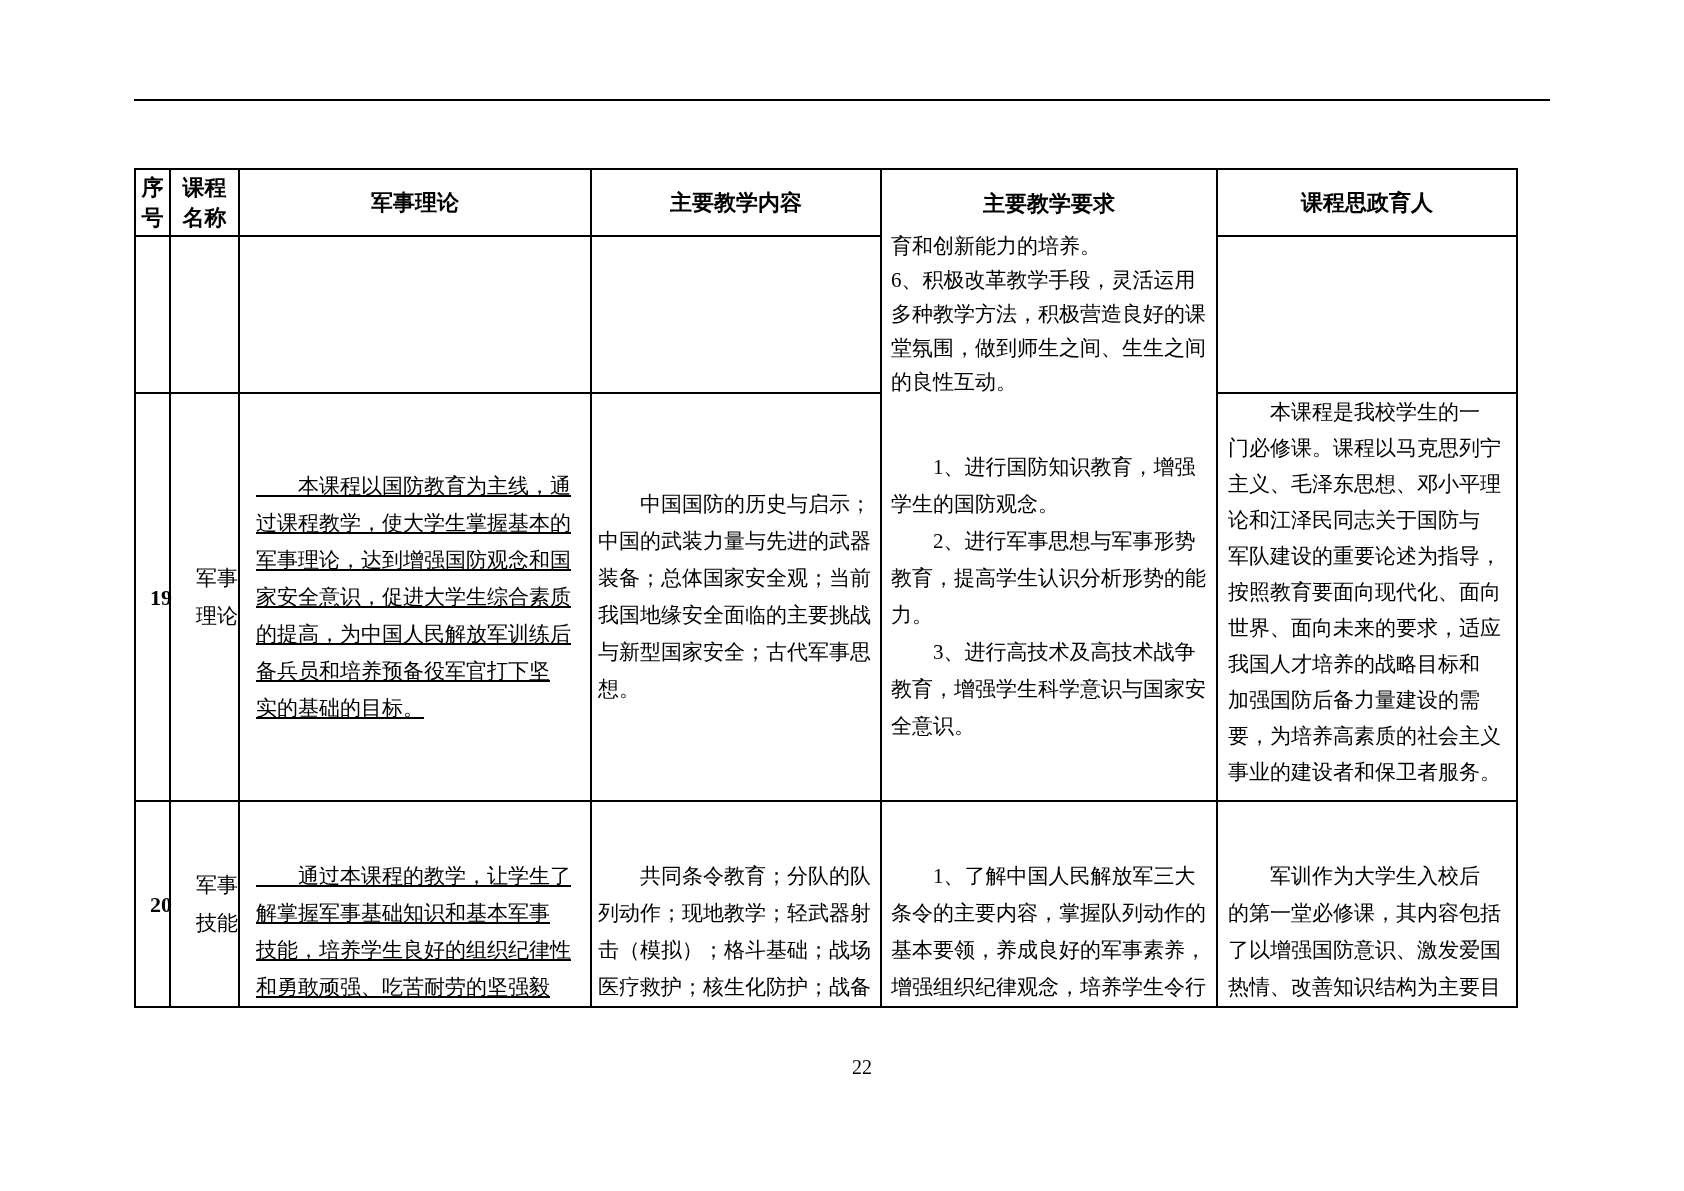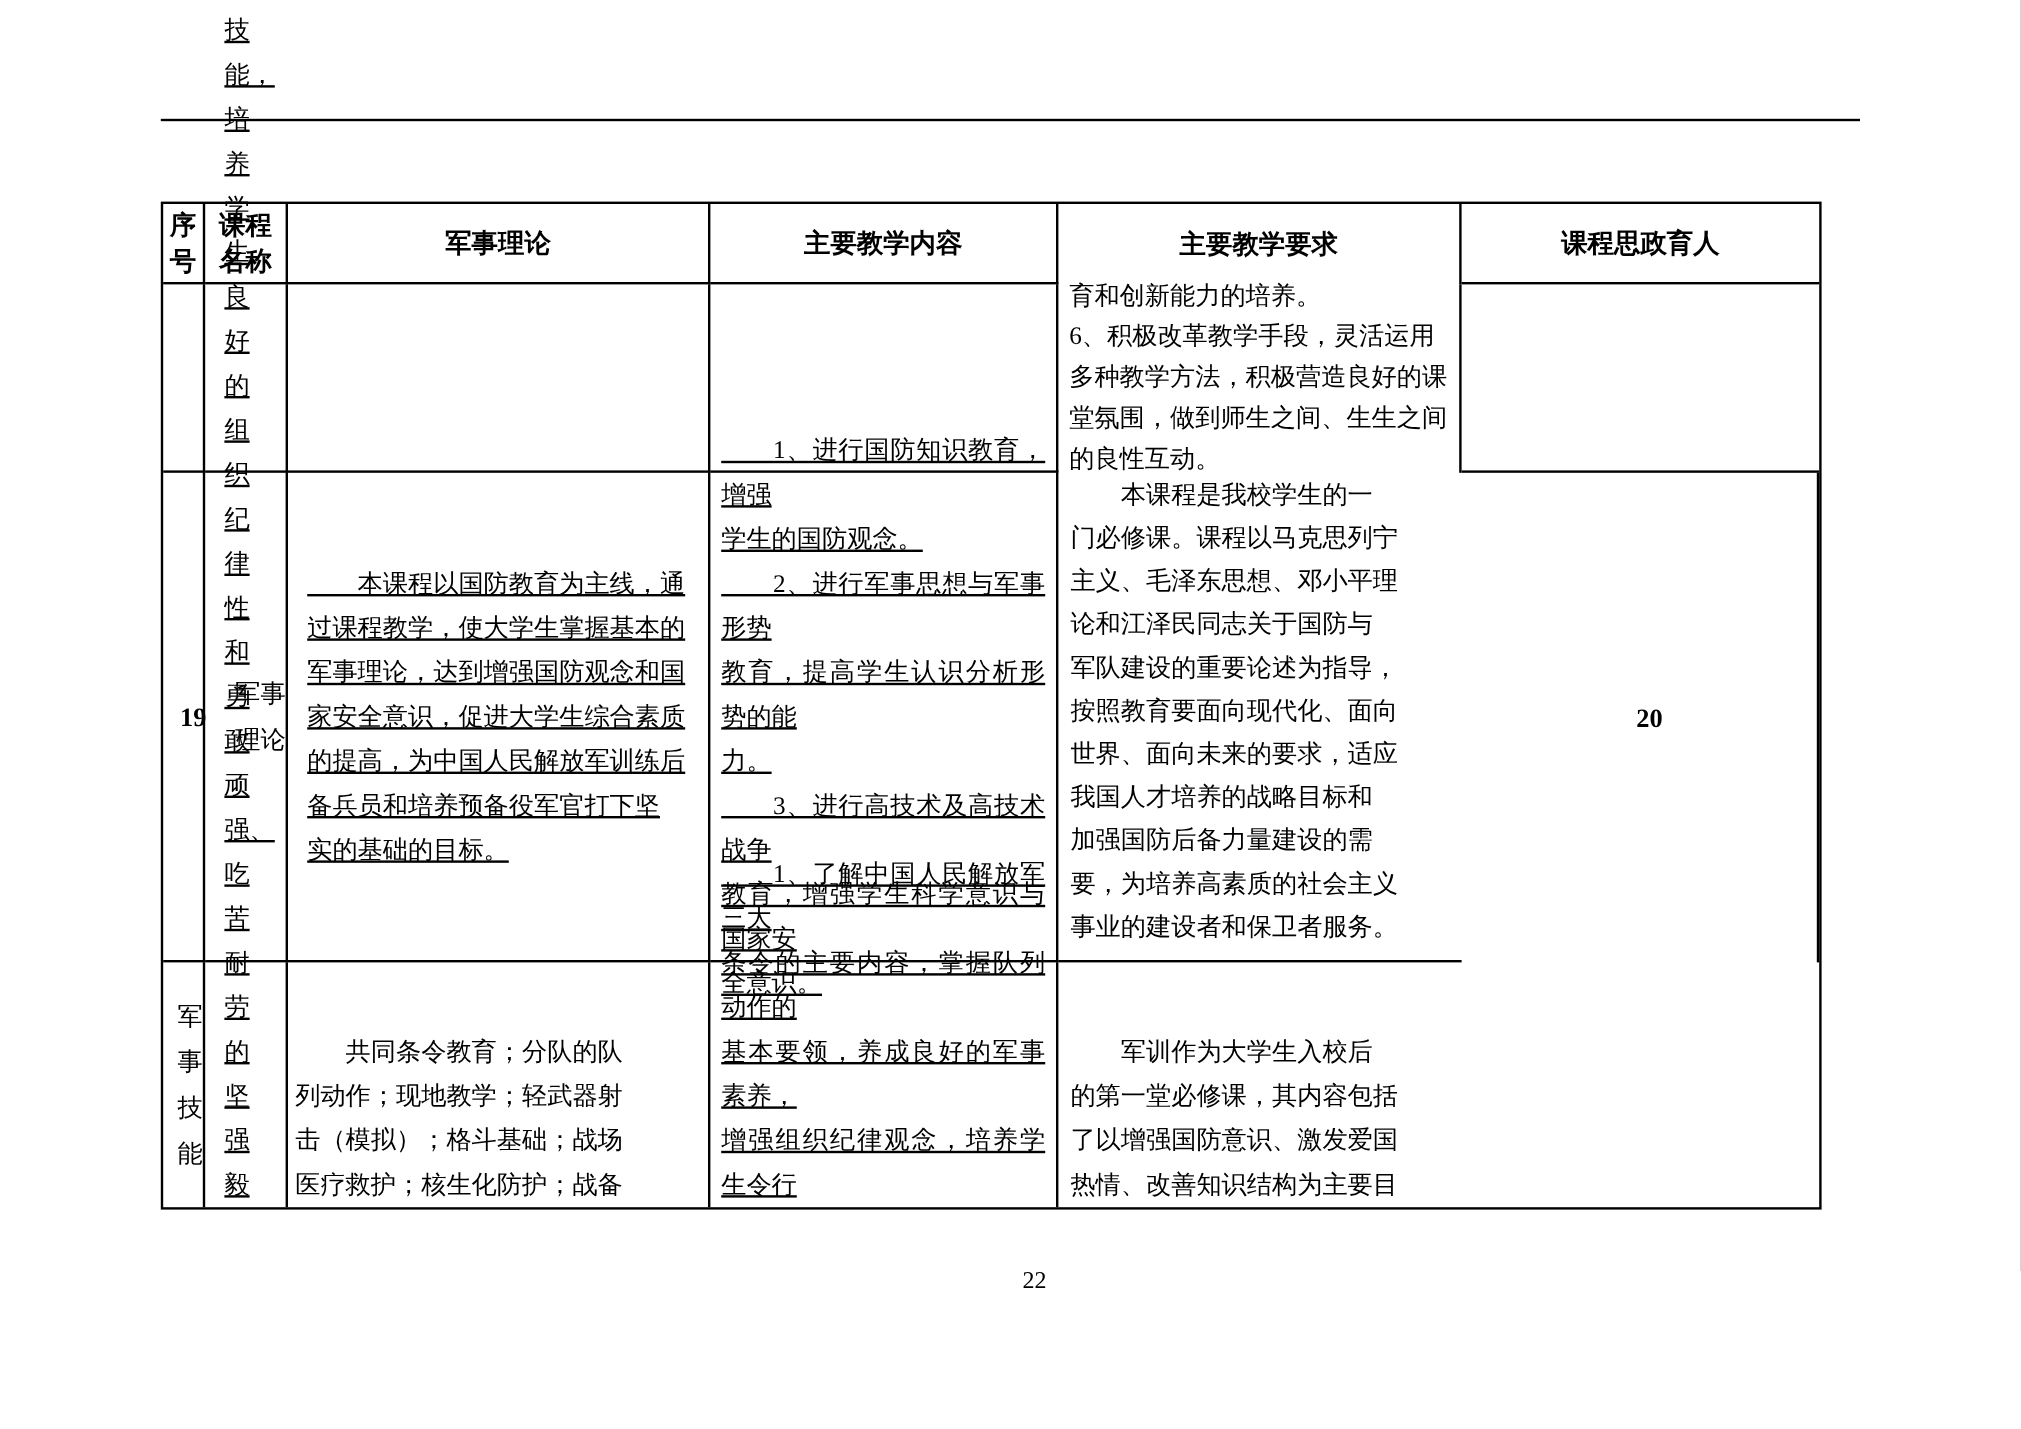--- a/index.html
+++ b/index.html
@@ -44,21 +44,21 @@
   }
   .head .t{
     font-family:"Liberation Sans",sans-serif;
     font-weight:bold;font-size:22px;line-height:30px;
     text-align:center;white-space:pre-line;
   }
   .t.num{font-size:22px;font-weight:bold;text-align:center;margin-left:17px;}
   .t.cname{text-align:right;line-height:38px;}
   .t.pad-obj{padding:0 16px;text-decoration:underline;}
   .t.pad-cont{padding:0 6px;}
-  .t.pad-req{padding:0 9px;text-decoration:underline;}
+  .t.pad-req{padding:0 9px;}
   .t.pad-ideo{padding:0 10px;}
   .t.carry{line-height:34px;margin-top:-8px;padding:0 9px;}
   .t.ideo19{line-height:36px;font-family:Liberation Serif, serif;}
   .page-number{
     position:absolute;left:0;top:1056px;width:100%;
     text-align:center;font-size:20px;
     font-family:"Liberation Serif",serif;
     margin-left:20px;
   }
 </style>
@@ -115,20 +115,28 @@
     <div class="cell">
       <div class="t pad-obj">　　本课程以国防教育为主线，通
 过课程教学，使大学生掌握基本的
 军事理论，达到增强国防观念和国
 家安全意识，促进大学生综合素质
 的提高，为中国人民解放军训练后
 备兵员和培养预备役军官打下坚
 实的基础的目标。</div>
     </div>
     <div class="cell">
+      <div class="t pad-cont">　　中国国防的历史与启示；
+中国的武装力量与先进的武器
+装备；总体国家安全观；当前
+我国地缘安全面临的主要挑战
+与新型国家安全；古代军事思
+想。</div>
+    </div>
+    <div class="cell">
       <div class="t pad-req">　　1、进行国防知识教育，增强
 学生的国防观念。
 　　2、进行军事思想与军事形势
 教育，提高学生认识分析形势的能
 力。
 　　3、进行高技术及高技术战争
 教育，增强学生科学意识与国家安
 全意识。</div>
     </div>
     <div class="cell nbr v-top">

